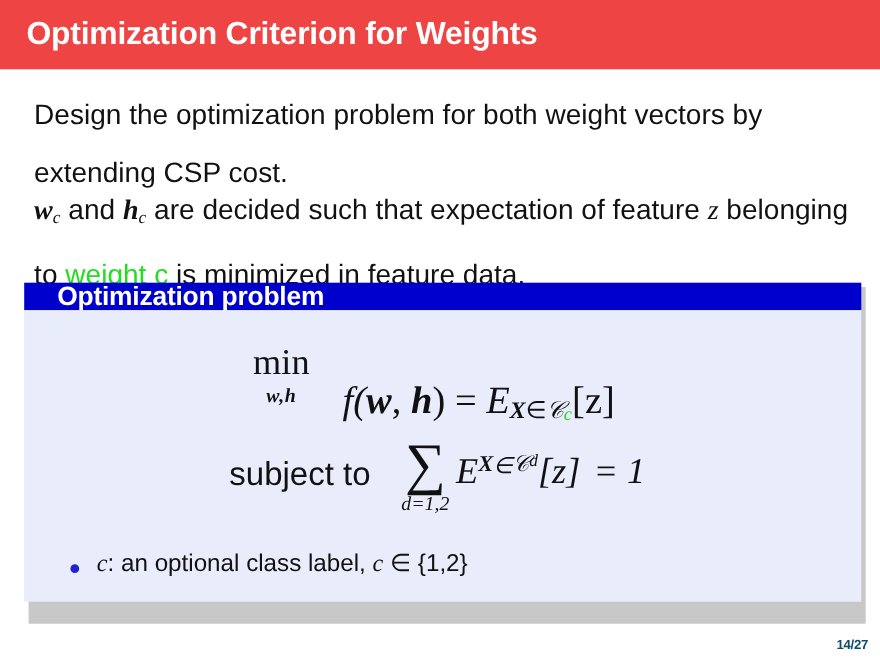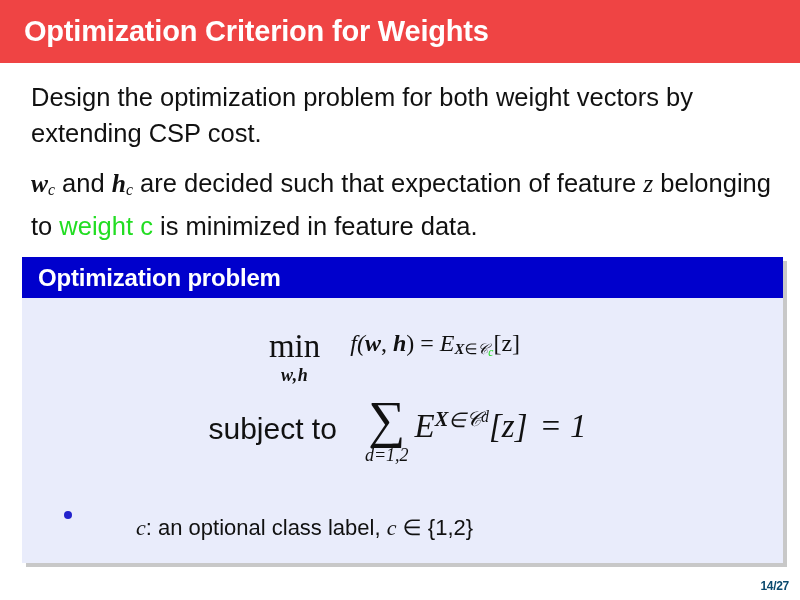--- a/index.html
+++ b/index.html
@@ -43,21 +43,21 @@
     position: absolute;
     left: 0;
     top: 63px;
     width: 800px;
   }
   .para {
     position: absolute;
     left: 31px;
     width: 742px;
     font-size: 25.5px;
-    line-height: 36px;
+    line-height: 52px;
     color: #111111;
   }
   #para-1 { top: 16px; }
   #para-2 { top: 102px; }
 
   .mathvar {
     font-family: "Liberation Serif", serif;
     font-style: italic;
   }
   .bvar {
@@ -90,23 +90,23 @@
     height: 306px;
     background: #9a9a9a;
     opacity: 0.55;
   }
   .block-inner {
     position: relative;
     width: 761px;
   }
   .block-header {
     background: #0000cc;
-    height: 41px;
+    height: 25px;
     box-sizing: border-box;
-    padding: 0 0 0 16px;
+    padding: 0 0 0 30px;
     display: flex;
     align-items: center;
   }
   .block-header-text {
     color: #ffffff;
     font-size: 24px;
     font-weight: bold;
     letter-spacing: -0.2px;
   }
   .block-body {
@@ -155,24 +155,25 @@
   }
   .subject-label {
     font-size: 33px;
     font-style: normal;
     margin-right: 28px;
     padding-top: 16px;
     font-family: "Liberation Sans", sans-serif;
     font-size: 30px;
   }
   .eq-expr {
-    font-size: 24px;
+    font-size: 35px;
     font-style: italic;
     padding-top: 6px;
     white-space: nowrap;
+    margin-top: 30px;
   }
   .eq-expr .upr { font-style: normal; }
   .sigma-stack {
     display: inline-flex;
     flex-direction: column;
     align-items: center;
     line-height: 1;
     vertical-align: middle;
     margin-right: 6px;
   }
@@ -200,22 +201,21 @@
     font-family: "Liberation Serif", serif;
     font-style: italic;
   }
 
   
   .bullet-list {
     position: absolute;
     left: 42px;
     bottom: 22px;
     display: flex;
-    align-items: flex-start;
-    gap: 48px;
+    align-items: flex-end;
   }
   .bullet-dot {
     width: 8px;
     height: 8px;
     border-radius: 50%;
     background: #2222cc;
     margin-right: 16px;
     flex: none;
     position: relative;
     top: -4px;

